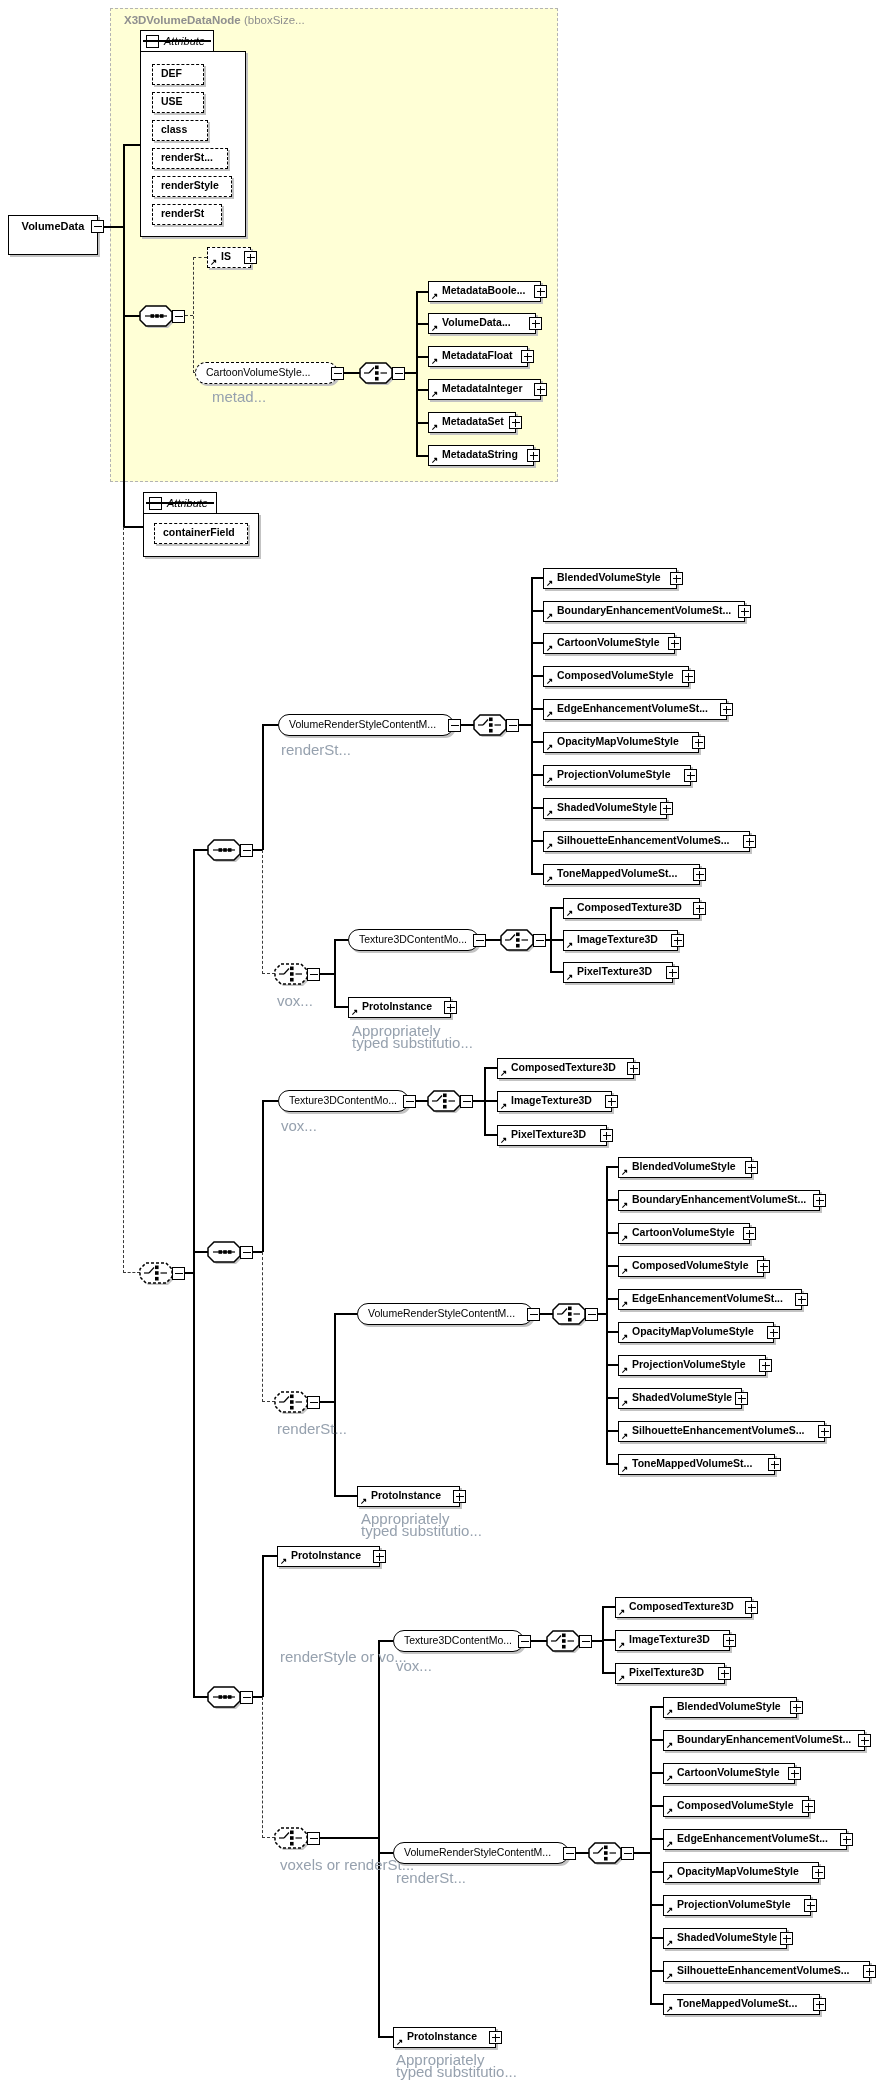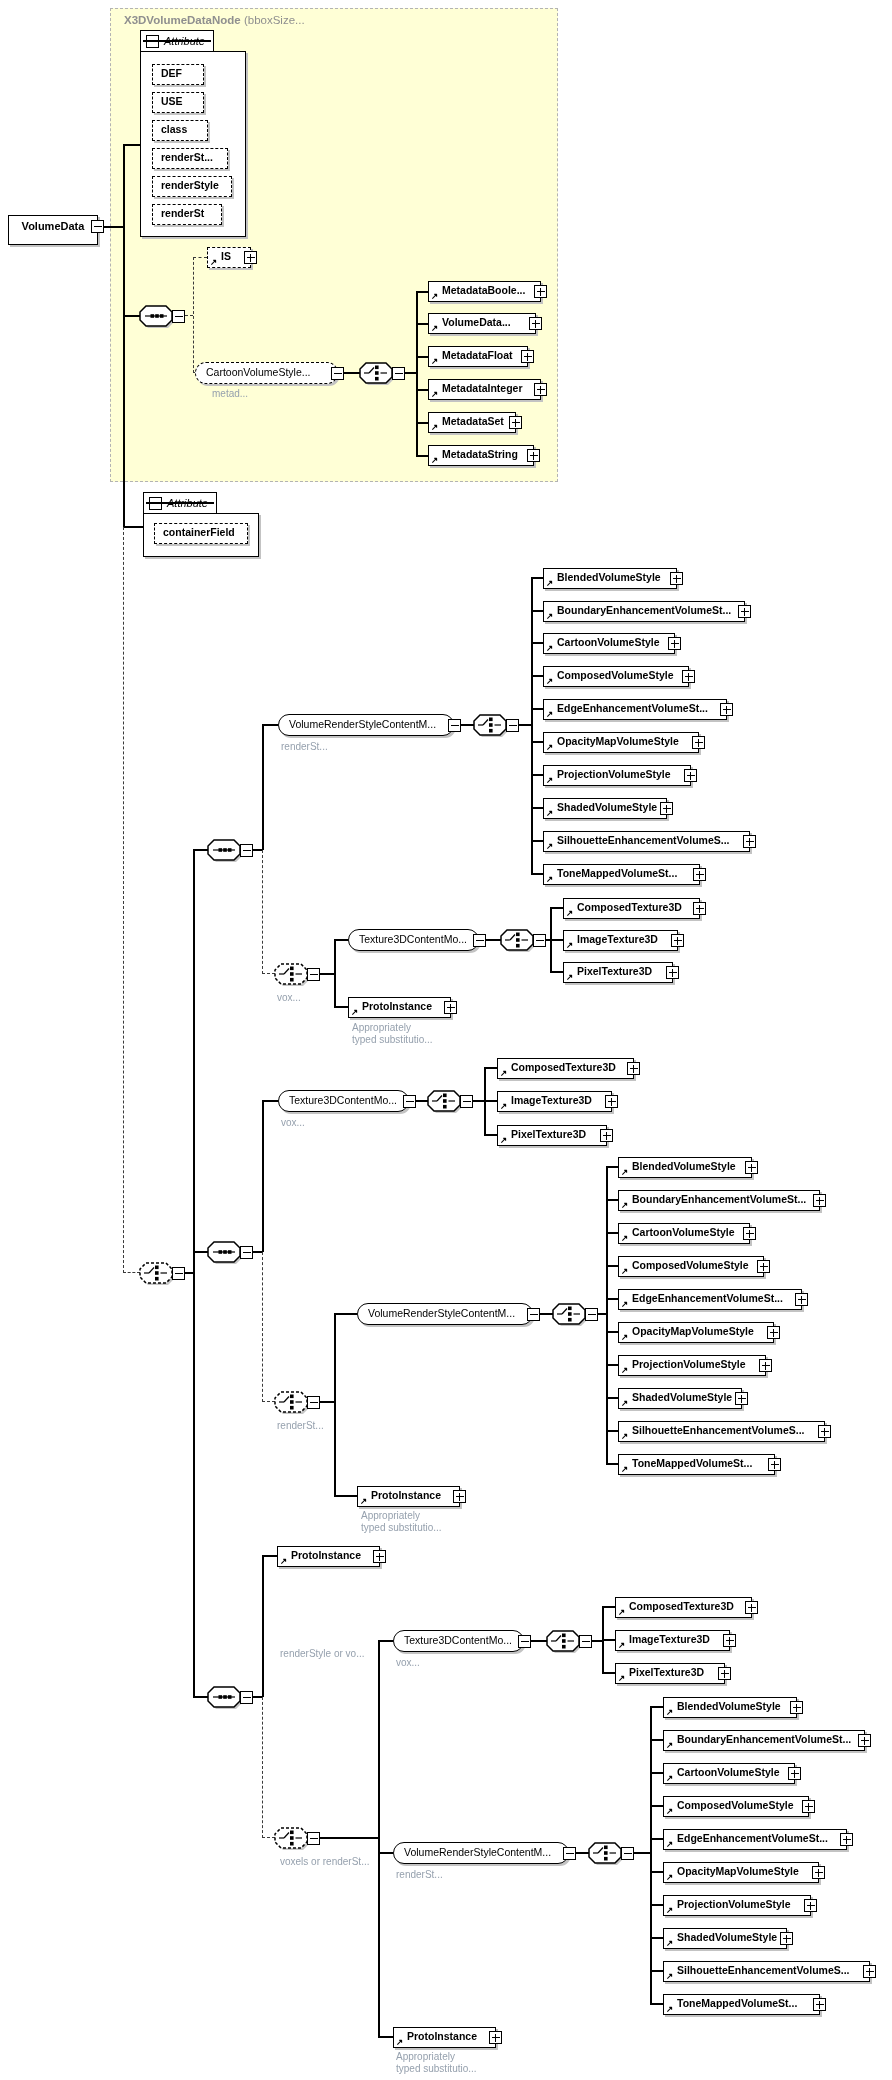--- a/index.html
+++ b/index.html
@@ -9,32 +9,32 @@
   .ytitle .sfx{font-weight:normal}
   .ln{position:absolute;background:#000;z-index:1}
   .h{height:1.5px}
   .v{width:1.5px}
   .ln.d{background:transparent}
   .h.d{height:0;border-top:1.5px dashed #3a3a3a}
   .v.d{width:0;border-left:1.5px dashed #3a3a3a}
   .el{position:absolute;height:21px;background:#fff;border:1.5px solid #000;box-sizing:border-box;box-shadow:2px 2px 0 #c3c3c3;font-size:10.5px;font-weight:bold;line-height:17px;padding:0 12px 0 13px;white-space:nowrap;z-index:3}
   .el.dash{border-style:dashed}
   .el.attr{padding:0 6px 0 8px}
-  .root{position:absolute;height:30px;background:#fff;border:1.5px solid #000;box-sizing:border-box;box-shadow:2px 2px 0 #c3c3c3;font-size:11px;font-weight:bold;line-height:20px;text-align:center;z-index:3}
+  .root{position:absolute;height:40px;background:#fff;border:1.5px solid #000;box-sizing:border-box;box-shadow:2px 2px 0 #c3c3c3;font-size:11px;font-weight:bold;line-height:20px;text-align:center;z-index:3}
   .grp{position:absolute;height:22px;background:#fff;border:1.5px solid #000;border-radius:11px;box-sizing:border-box;box-shadow:2px 2px 0 #c3c3c3;font-size:10.5px;line-height:18px;padding:0 10px;white-space:nowrap;z-index:3}
   .grp.dash{border-style:dashed}
   .ghead{position:absolute;height:22px;background:#fff;border:1.5px solid #000;box-sizing:border-box;display:flex;align-items:center;gap:5px;padding:0 8px 0 5px;font-size:11px;font-style:italic;z-index:4;white-space:nowrap}
   .gbody{position:absolute;background:#fff;border:1.5px solid #000;box-sizing:border-box;box-shadow:2px 2px 0 #c3c3c3;z-index:2}
   .sq{position:absolute;width:13px;height:13px;border:1.5px solid #000;background:#fff;box-sizing:border-box;z-index:6}
   .sq::before{content:"";position:absolute;left:1.5px;right:1.5px;top:50%;margin-top:-0.75px;height:1.5px;background:#000}
   .sq.p::after{content:"";position:absolute;top:1.5px;bottom:1.5px;left:50%;margin-left:-0.75px;width:1.5px;background:#000}
   .sq.st{position:static;flex:none}
   .eb{right:-7px;top:3px}
   .ar{position:absolute;left:2px;bottom:1px;font-size:8.5px;font-weight:bold;line-height:8px;color:#000}
-  .lbl{position:absolute;font-size:10px;color:#96a1ae;z-index:2;white-space:nowrap}
+  .lbl{position:absolute;font-size:15px;color:#96a1ae;z-index:2;white-space:nowrap}
   .oct{position:absolute;z-index:3}
 </style>
 </head>
 <body>
 
 <div id="c">
 
   <div class="yellow"></div>
   <div class="ytitle"><span>X3DVolumeDataNode</span> <span class="sfx">(bboxSize...</span></div>
 

